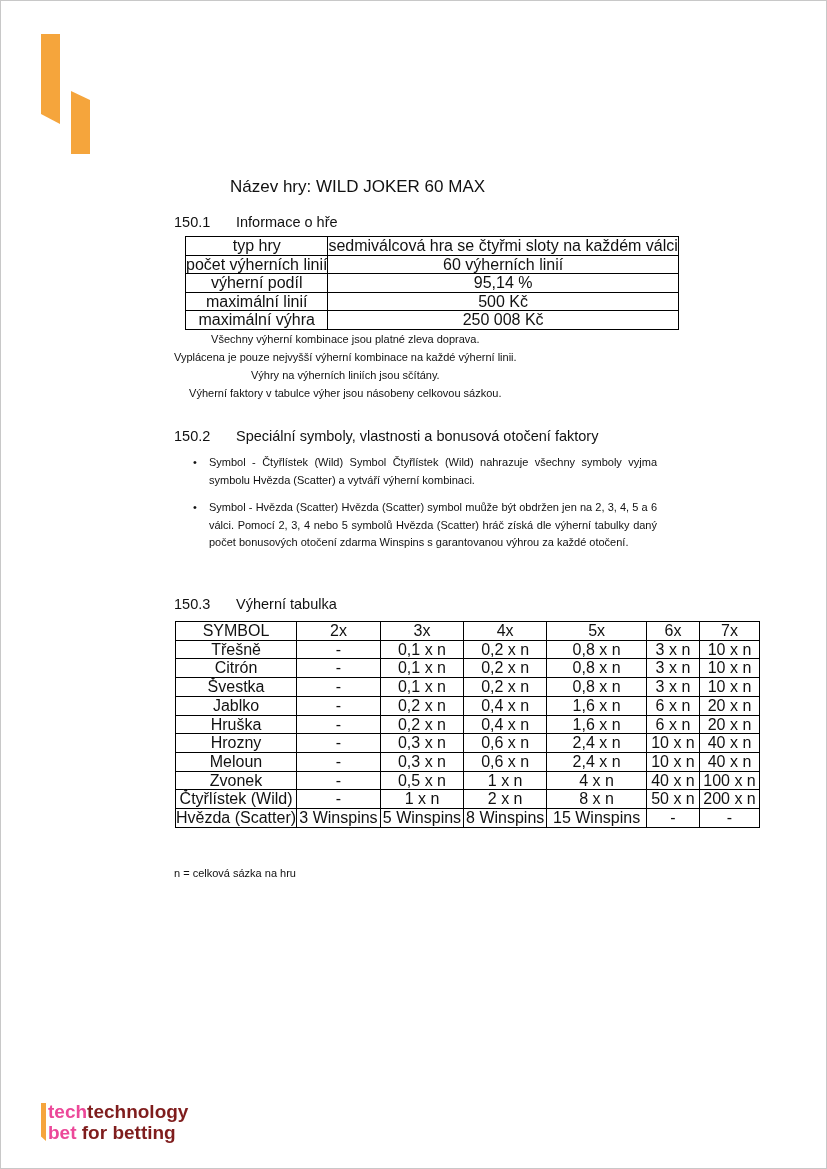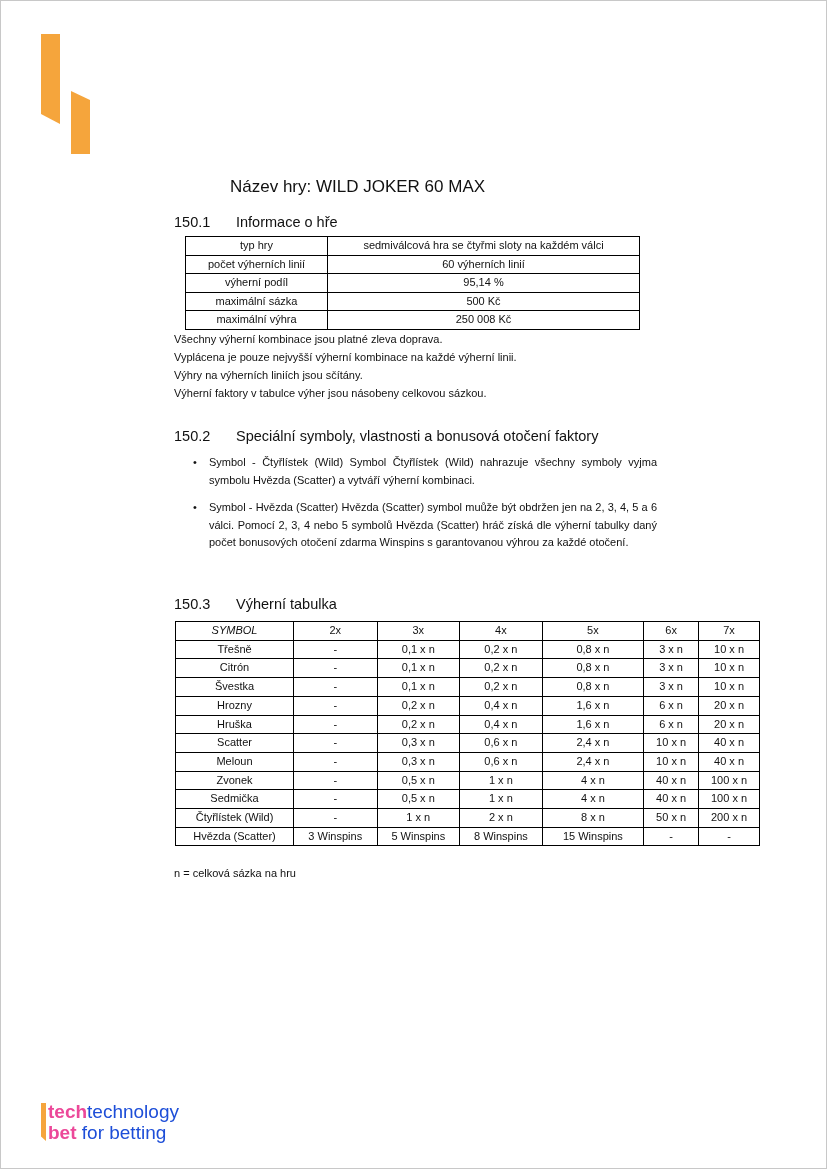--- a/index.html
+++ b/index.html
@@ -5,36 +5,36 @@
   html, body { margin: 0; padding: 0; }
   body {
     width: 827px; height: 1169px; background: #ffffff; position: relative; overflow: hidden;
     font-family: "Liberation Sans", sans-serif; color: #111;
     box-sizing: border-box; border: 1px solid #c8c8c8;
   }
   .logo-top { position: absolute; left: 40px; top: 33px; width: 52px; height: 122px; }
   .title { position: absolute; left: 229px; top: 176px; font-size: 17px; }
   .h2 { position: absolute; left: 173px; font-size: 14.5px; }
   .h2 .num { display: inline-block; width: 62px; }
-  table { border-collapse: collapse; font-size: 11px; position: absolute; border-radius: 14px; }
+  table { border-collapse: collapse; font-size: 16px; position: absolute; border-radius: 14px; }
   td { border: 1px solid #000; text-align: center; padding: 0; line-height: 17.5px; white-space: nowrap; }
   #info-table { left: 184px; top: 235px; width: 455px; }
   #info-table td:first-child { width: 141px; }
-  .para { position: absolute; left: 173px; font-size: 11px; line-height: 18px; }
+  .para { position: absolute; left: 173px; font-size: 11px; line-height: 18px; text-align: center; }
   ul.bullets { position: absolute; left: 190px; top: 453px; width: 466px; margin: 0; padding: 0; list-style: none; font-size: 11px; line-height: 17.5px; }
   ul.bullets li { position: relative; padding-left: 18px; text-align: justify; margin-bottom: 10px; }
   ul.bullets li .dot { position: absolute; left: 2px; top: 0; }
   #pay-table { left: 174px; top: 620px; width: 585px; }
   #pay-table td { line-height: 17.7px; }
   .note { position: absolute; left: 173px; top: 866px; font-size: 11px; }
   .footer-logo { position: absolute; left: 40px; top: 1100px; display: flex; align-items: flex-start; }
   .footer-logo .bar { width: 5px; height: 38px; background: #f5a53c; margin-right: 2px; margin-top: 2px; clip-path: polygon(0 0,100% 0,100% 100%,0 88%); }
   .footer-logo .stack { display: flex; flex-direction: column; font-size: 19px; line-height: 21px; }
   .footer-logo .dark { font-weight: bold; color: #ec4899; }
-  .footer-logo .orange { color: #1d4ed8; }
+  .footer-logo .orange { color: #7f1d1d; font-weight: bold; }
 </style>
 </head>
 <body>
 
 <svg class="logo-top" viewBox="0 0 52 122">
   <polygon points="0,0 19,0 19,90 0,80" fill="#f5a53c"></polygon>
   <polygon points="30,57 49,66 49,120 30,120" fill="#f5a53c"></polygon>
 </svg>
 
 <div class="title">Název hry: WILD JOKER 60 MAX</div>
@@ -51,21 +51,21 @@
       </tr>
       <tr>
         <td>počet výherních linií</td>
         <td>60 výherních linií</td>
       </tr>
       <tr>
         <td>výherní podíl</td>
         <td>95,14 %</td>
       </tr>
       <tr>
-        <td>maximální sázka</td>
+        <td>maximální linií</td>
         <td>500 Kč</td>
       </tr>
       <tr>
         <td>maximální výhra</td>
         <td>250 008 Kč</td>
       </tr>
     </tbody>
 </table>
 
 <div class="para" style="top:329px;">
@@ -84,21 +84,21 @@
   <li><span class="dot">•</span><span>Symbol - Hvězda (Scatter) Hvězda (Scatter) symbol muůže být obdržen jen na 2, 3, 4, 5 a 6 válci. Pomocí 2, 3, 4 nebo 5 symbolů Hvězda (Scatter) hráč získá dle výherní tabulky daný počet bonusových otočení zdarma Winspins s garantovanou výhrou za každé otočení.</span></li>
 </ul>
 
 <div class="h2" style="top:595px;">
   <span class="num">150.3</span><span>Výherní tabulka</span>
 </div>
 
 <table id="pay-table">
   <thead id="pay-head">
       <tr>
-        <td style="width: 120px; font-style: italic;">SYMBOL</td>
+        <td style="width: 120px;">SYMBOL</td>
         <td style="width: 85px;">2x</td>
         <td style="width: 84px;">3x</td>
         <td style="width: 84px;">4x</td>
         <td style="width: 104px;">5x</td>
         <td style="width: 56px;">6x</td>
         <td style="width: 62px;">7x</td>
       </tr>
     </thead>
   <tbody id="pay-body">
       <tr>
@@ -122,66 +122,57 @@
       <tr>
         <td>Švestka</td>
         <td>-</td>
         <td>0,1 x n</td>
         <td>0,2 x n</td>
         <td>0,8 x n</td>
         <td>3 x n</td>
         <td>10 x n</td>
       </tr>
       <tr>
-        <td>Hrozny</td>
+        <td>Jablko</td>
         <td>-</td>
         <td>0,2 x n</td>
         <td>0,4 x n</td>
         <td>1,6 x n</td>
         <td>6 x n</td>
         <td>20 x n</td>
       </tr>
       <tr>
         <td>Hruška</td>
         <td>-</td>
         <td>0,2 x n</td>
         <td>0,4 x n</td>
         <td>1,6 x n</td>
         <td>6 x n</td>
         <td>20 x n</td>
       </tr>
       <tr>
-        <td>Scatter</td>
+        <td>Hrozny</td>
         <td>-</td>
         <td>0,3 x n</td>
         <td>0,6 x n</td>
         <td>2,4 x n</td>
         <td>10 x n</td>
         <td>40 x n</td>
       </tr>
       <tr>
         <td>Meloun</td>
         <td>-</td>
         <td>0,3 x n</td>
         <td>0,6 x n</td>
         <td>2,4 x n</td>
         <td>10 x n</td>
         <td>40 x n</td>
       </tr>
       <tr>
         <td>Zvonek</td>
-        <td>-</td>
-        <td>0,5 x n</td>
-        <td>1 x n</td>
-        <td>4 x n</td>
-        <td>40 x n</td>
-        <td>100 x n</td>
-      </tr>
-      <tr>
-        <td>Sedmička</td>
         <td>-</td>
         <td>0,5 x n</td>
         <td>1 x n</td>
         <td>4 x n</td>
         <td>40 x n</td>
         <td>100 x n</td>
       </tr>
       <tr>
         <td>Čtyřlístek (Wild)</td>
         <td>-</td>

